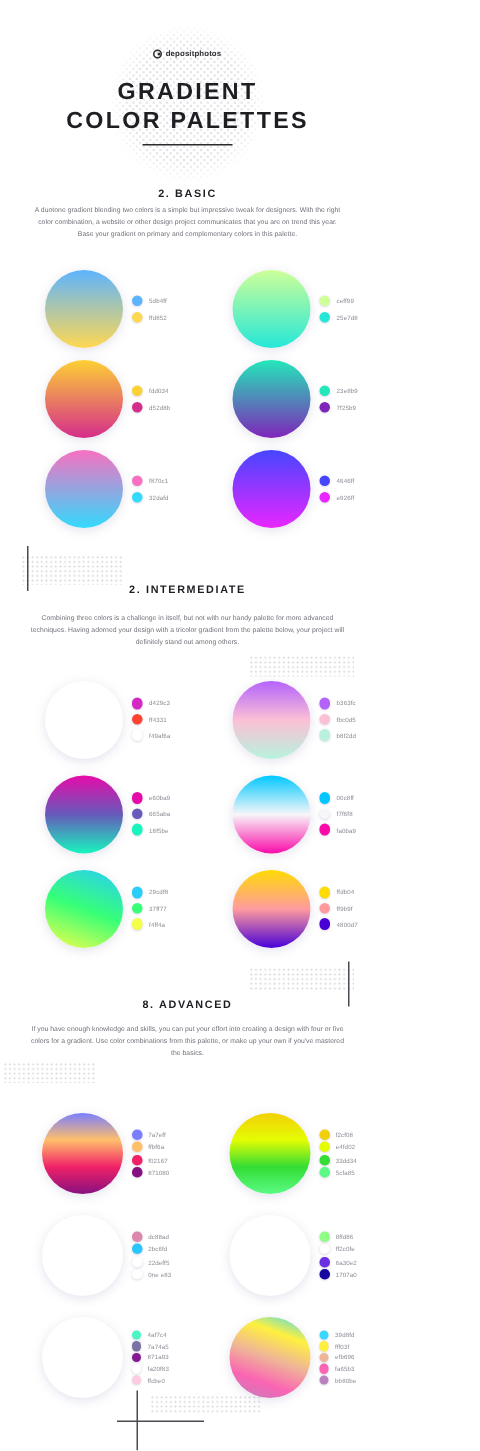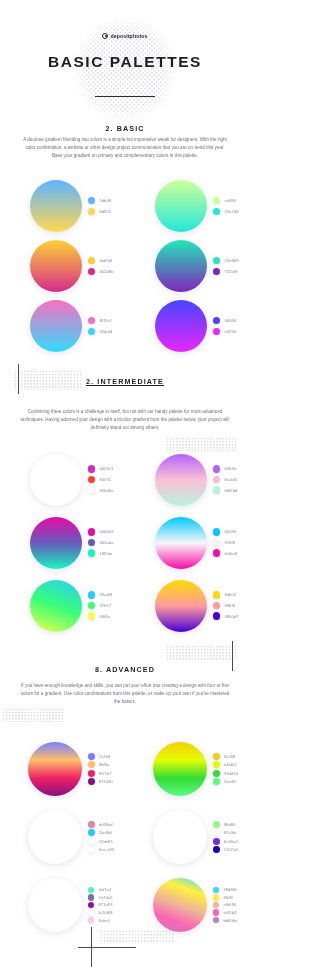--- a/index.html
+++ b/index.html
@@ -138,21 +138,22 @@
   <div class="dots" style="left:100px; top:930px; width:74px; height:12px;"></div>
   <div class="hline" style="left:78px; top:947px; width:58px; height:1.2px;"></div>
   <div class="vline" style="left:91px; top:927px; width:1.2px; height:40px;"></div>
 
   <div class="logo">
     <span class="logo-mark"></span>
     <span class="logo-text">depositphotos</span>
   </div>
 
   <div class="title">
-    <div>BASIC PALETTES</div>
+    <div>GRADIENT</div>
+    <div>COLOR PALETTES</div>
   </div>
   <div class="title-rule"></div>
 
   <div id="sections-root">
       <div class="sec-title" style="top: 124px;">2. BASIC</div>
       <div class="sec-body" style="top: 136px;">A duotone gradient blending two colors is a simple but impressive tweak for designers. With the right color combination, a website or other design project communicates that you are on trend this year. Base your gradient on primary and complementary colors in this palette.</div>
       <div class="grid" style="top: 176px;">
         <div class="row" style="height: 60px;">
           <div class="cell left">
             <div class="circle-wrap" style="margin-left: 30px;">
@@ -243,21 +244,21 @@
                 <span class="sw-hex">4646ff</span>
               </div>
               <div class="sw-row" style="margin-top: 3.2px;">
                 <span class="sw-dot" style="width: 7.4px; height: 7.4px; background: rgb(233, 38, 255);"></span>
                 <span class="sw-hex">e926ff</span>
               </div>
             </div>
           </div>
         </div>
       </div>
-      <div class="sec-title" style="top: 377px; text-decoration: underline;">2. INTERMEDIATE</div>
+      <div class="sec-title" style="top: 388px;">2. INTERMEDIATE</div>
       <div class="sec-body" style="top: 408px;">Combining three colors is a challenge in itself, but not with our handy palette for more advanced techniques. Having adorned your design with a tricolor gradient from the palette below, your project will definitely stand out among others.</div>
       <div class="grid" style="top: 448px;">
         <div class="row" style="height: 63px;">
           <div class="cell left">
             <div class="circle-wrap" style="margin-left: 30px;">
               <div class="circle" style="width: 52px; height: 52px;"></div>
             </div>
             <div class="swatches">
               <div class="sw-row" style="margin-top: 0px;">
                 <span class="sw-dot" style="width: 7.4px; height: 7.4px; background: rgb(212, 41, 195);"></span>

